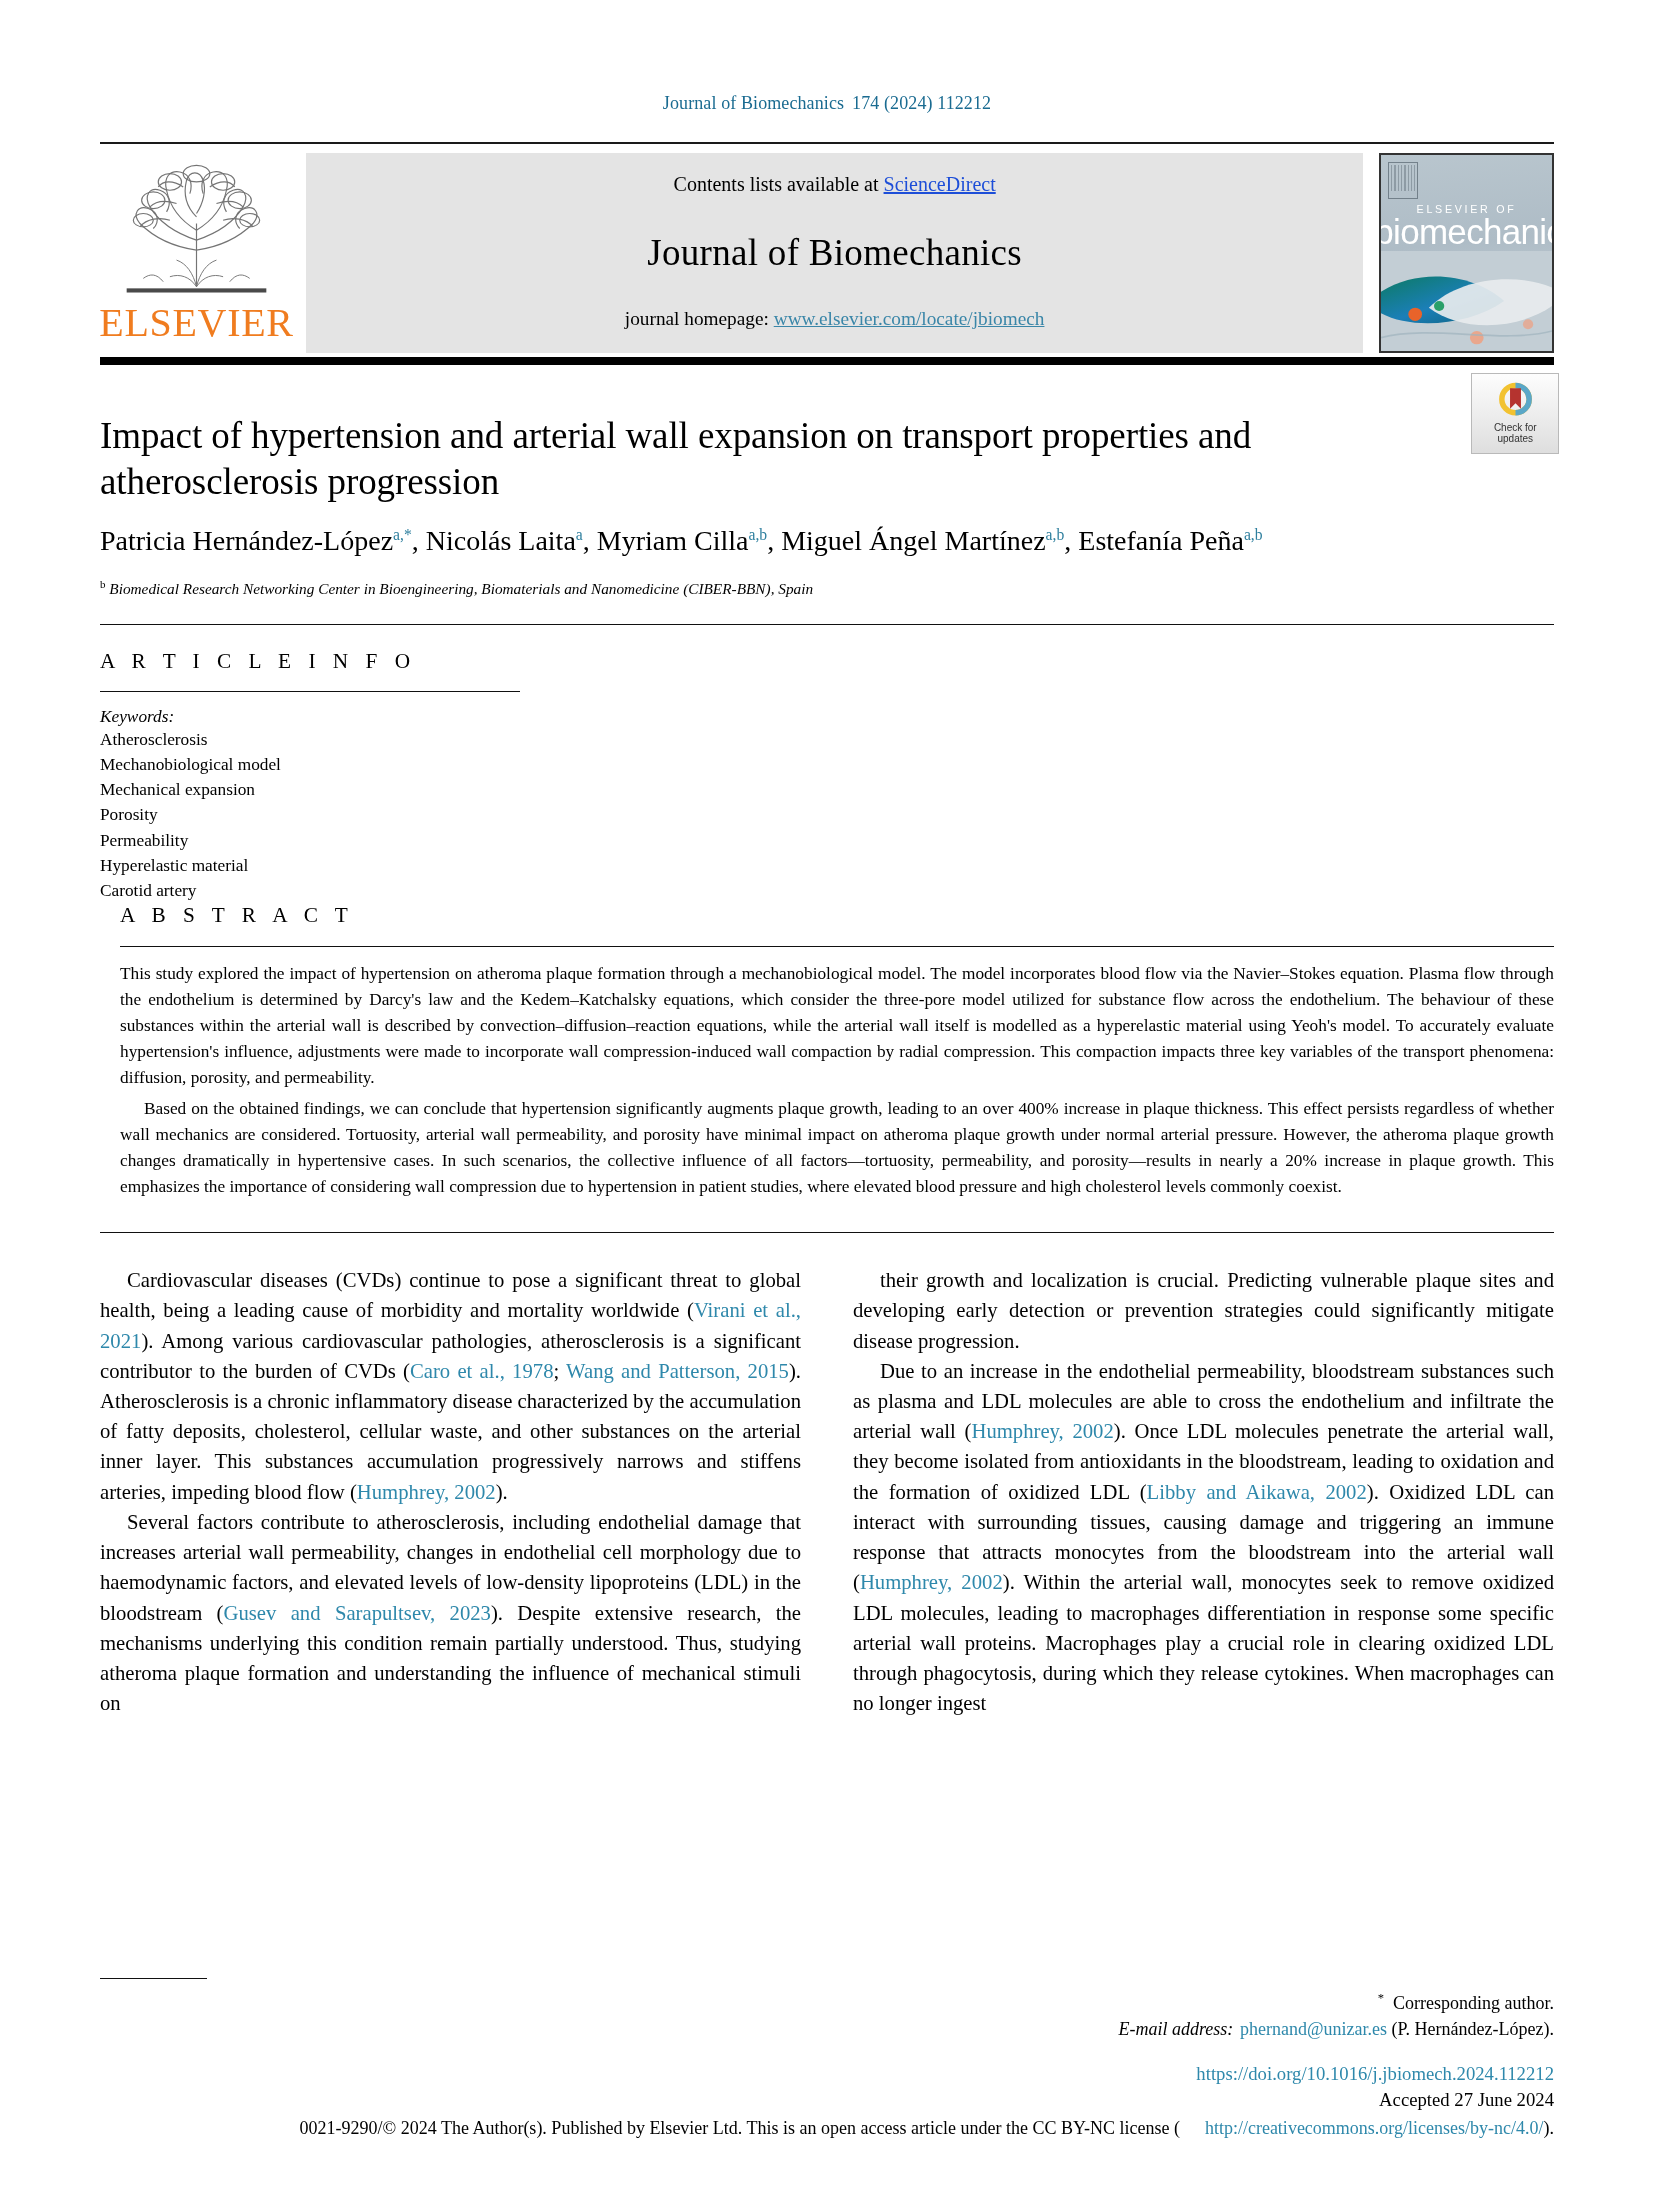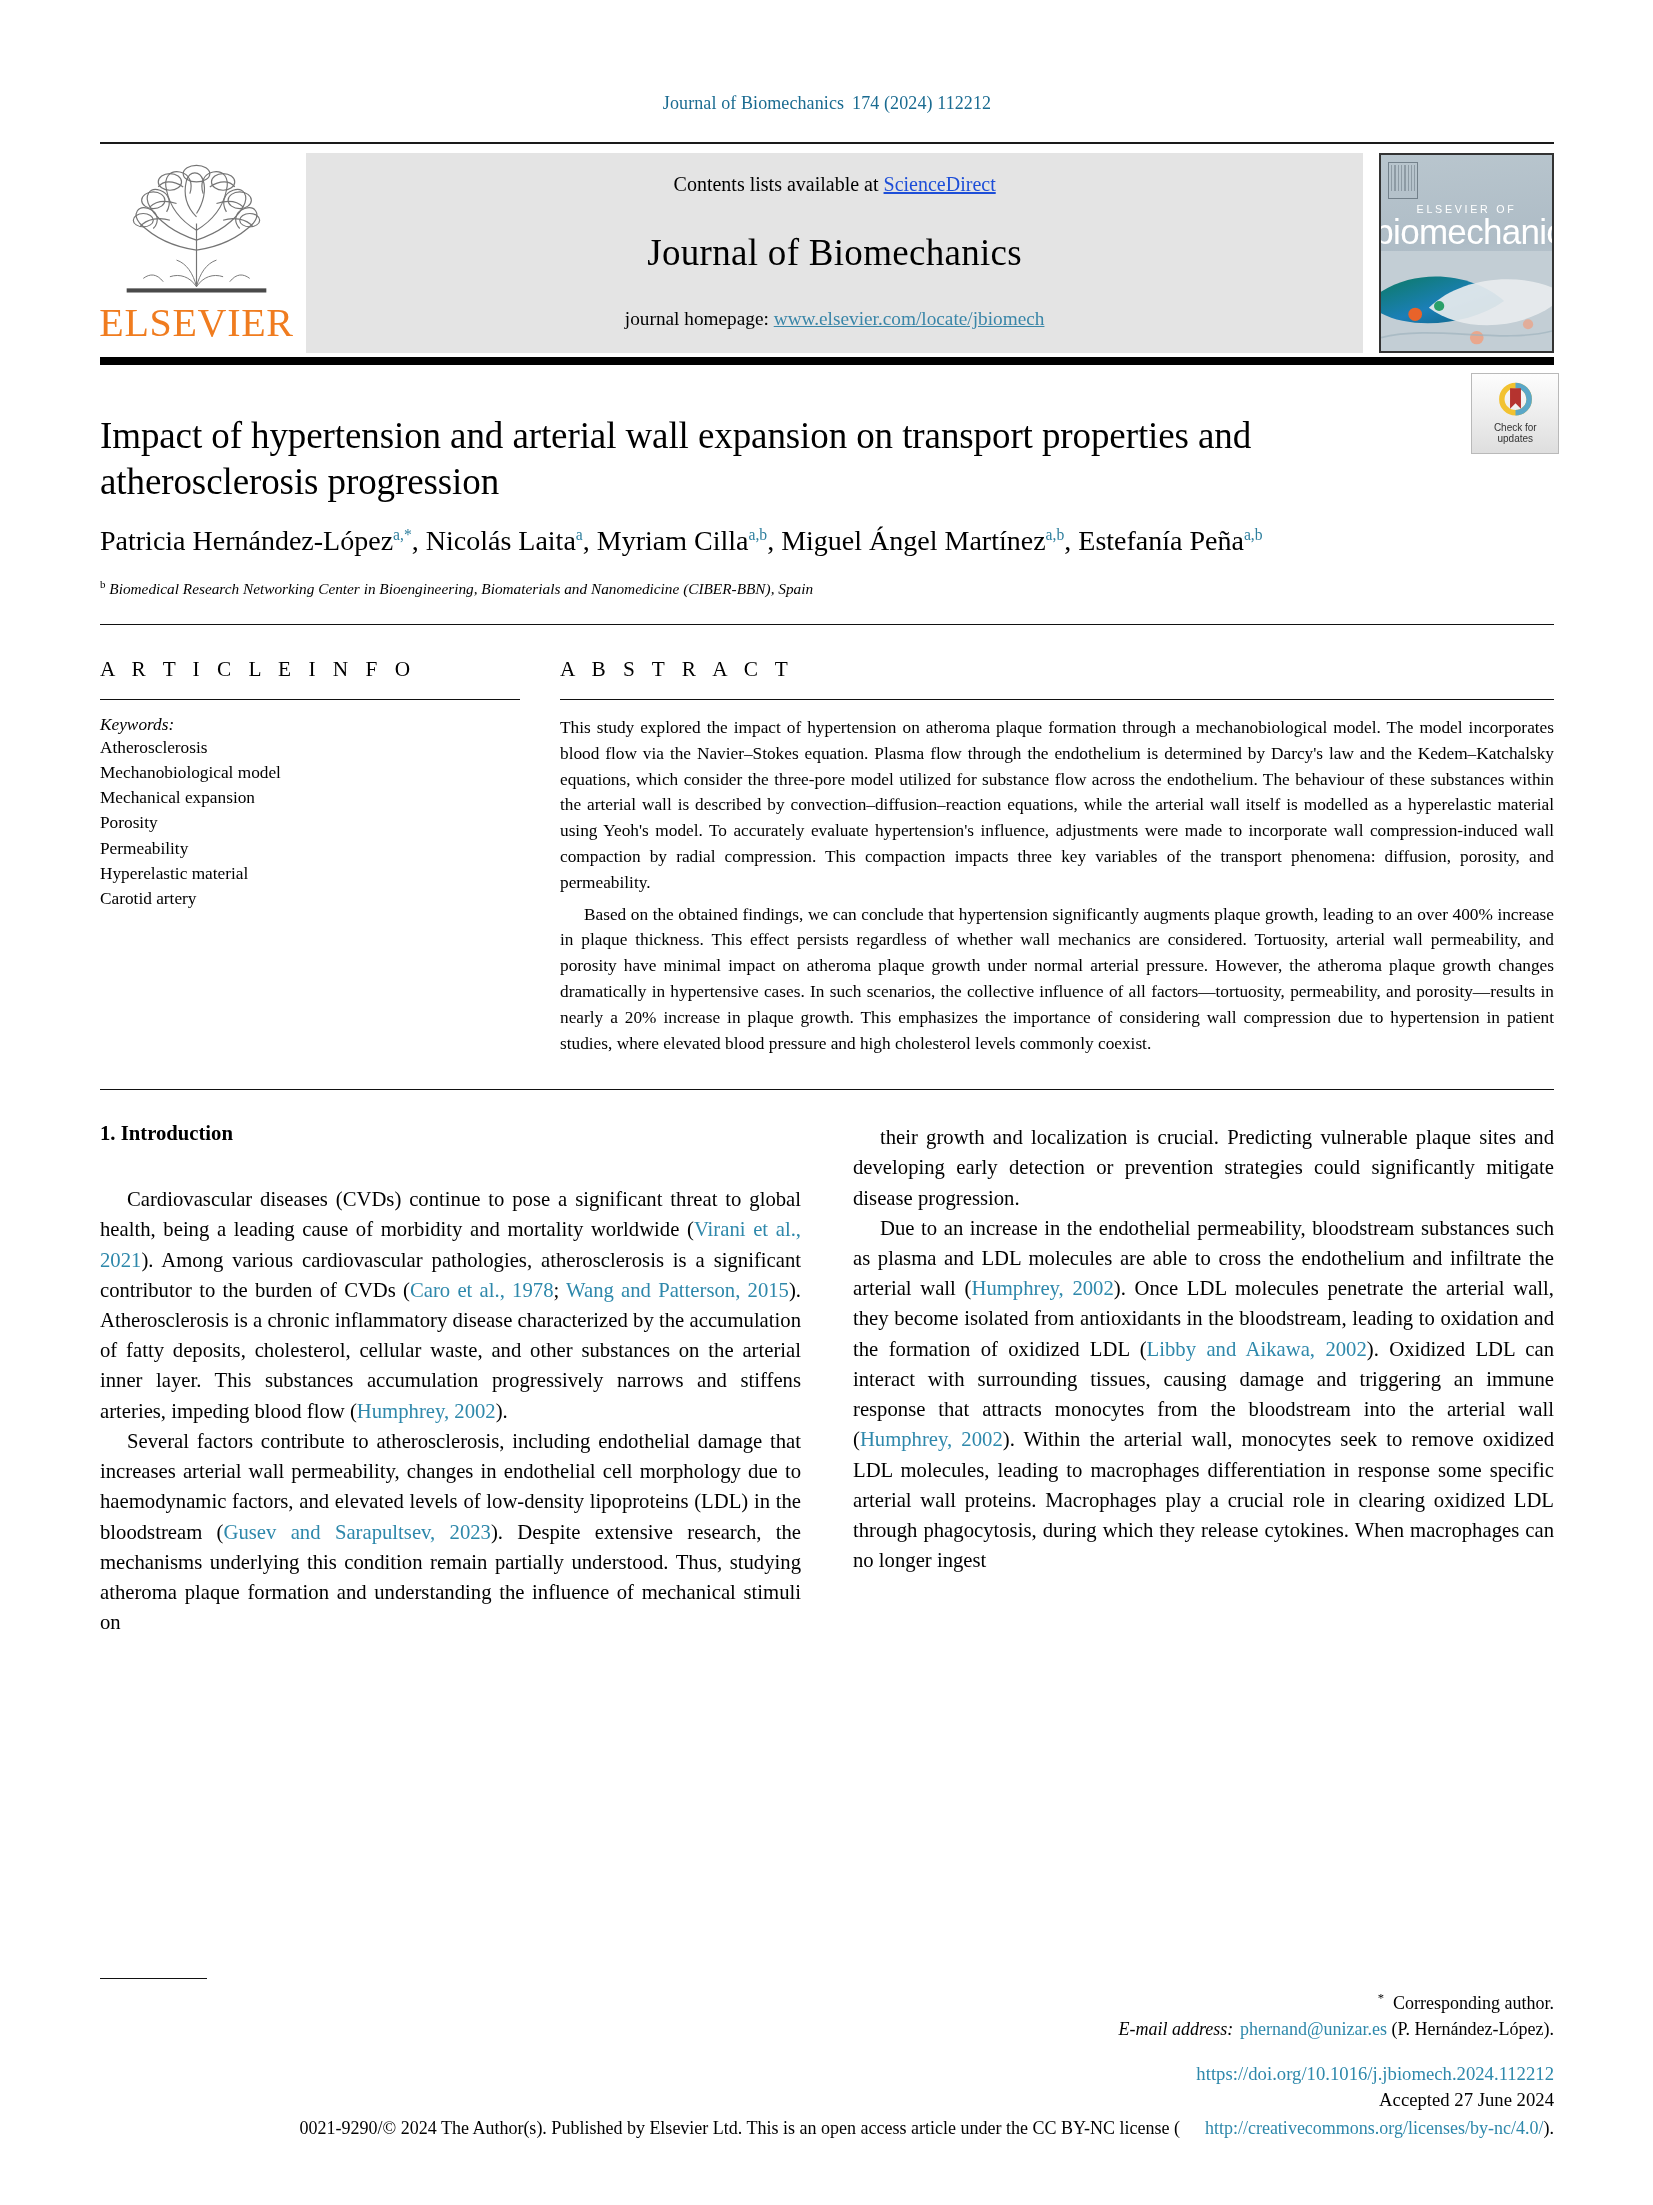--- a/index.html
+++ b/index.html
@@ -70,21 +70,21 @@
              max-width:1247px; letter-spacing:-0.1px; }
   .authors { font-size:28px; line-height:1.38; margin-top:17.3px; max-width:1267px; }
   .authors sup { font-size:.56em; color:#2e7f9e; vertical-align:super; }
   .affil { font-style:italic; font-size:15.3px; line-height:1.5; margin-top:14.7px; }
   .affil sup { font-style:normal; font-size:.72em; vertical-align:super; }
   .affil div { margin-bottom:1.3px; }
 
   .rule-thin { border-top:1px solid #111; margin-top:23px; }
 
   
-  .infoabs { display:flex; margin-top:32px; }
+  .infoabs { display:flex; margin-top:24px;flex-direction:column; }
   .col-info { width:440px; padding-right:20px; box-sizing:border-box; }
   .col-abs  { flex:1; padding-left:20px; box-sizing:border-box; }
   .sechead { font-size:21.3px; letter-spacing:6px; }
   .hr-sec { border-top:1px solid #111; margin-top:17.3px; margin-bottom:14.7px; }
   .kw-label { font-style:italic; font-size:17.3px; }
   .kw { font-size:17.3px; line-height:1.46; }
   .abs-p { font-size:17.3px; line-height:1.5; text-align:justify; margin:0 0 0 0; }
   .abs-p + .abs-p { text-indent:24px; margin-top:5.3px; }
 
   .rule-after-abs { border-top:1px solid #111; margin-top:32px; }
@@ -250,21 +250,20 @@
           <p class="abs-p">This study explored the impact of hypertension on atheroma plaque formation through a mechanobiological model. The model incorporates blood flow via the Navier–Stokes equation. Plasma flow through the endothelium is determined by Darcy's law and the Kedem–Katchalsky equations, which consider the three-pore model utilized for substance flow across the endothelium. The behaviour of these substances within the arterial wall is described by convection–diffusion–reaction equations, while the arterial wall itself is modelled as a hyperelastic material using Yeoh's model. To accurately evaluate hypertension's influence, adjustments were made to incorporate wall compression-induced wall compaction by radial compression. This compaction impacts three key variables of the transport phenomena: diffusion, porosity, and permeability.</p>
           <p class="abs-p">Based on the obtained findings, we can conclude that hypertension significantly augments plaque growth, leading to an over 400% increase in plaque thickness. This effect persists regardless of whether wall mechanics are considered. Tortuosity, arterial wall permeability, and porosity have minimal impact on atheroma plaque growth under normal arterial pressure. However, the atheroma plaque growth changes dramatically in hypertensive cases. In such scenarios, the collective influence of all factors—tortuosity, permeability, and porosity—results in nearly a 20% increase in plaque growth. This emphasizes the importance of considering wall compression due to hypertension in patient studies, where elevated blood pressure and high cholesterol levels commonly coexist.</p>
         </div>
     </div>
   </div>
 
   <div class="rule-after-abs"></div>
 
   <div class="body2col">
     <div class="bcol">
-      <h2 class="sec">1. Introduction</h2>
       <div>
           <p class="bp">Cardiovascular diseases (CVDs) continue to pose a significant threat to global health, being a leading cause of morbidity and mortality worldwide (<a class="cit" href="#">Virani et al., 2021</a>). Among various cardiovascular pathologies, atherosclerosis is a significant contributor to the burden of CVDs (<a class="cit" href="#">Caro et al., 1978</a>; <a class="cit" href="#">Wang and Patterson, 2015</a>). Atherosclerosis is a chronic inflammatory disease characterized by the accumulation of fatty deposits, cholesterol, cellular waste, and other substances on the arterial inner layer. This substances accumulation progressively narrows and stiffens arteries, impeding blood flow (<a class="cit" href="#">Humphrey, 2002</a>).</p>
           <p class="bp">Several factors contribute to atherosclerosis, including endothelial damage that increases arterial wall permeability, changes in endothelial cell morphology due to haemodynamic factors, and elevated levels of low-density lipoproteins (LDL) in the bloodstream (<a class="cit" href="#">Gusev and Sarapultsev, 2023</a>). Despite extensive research, the mechanisms underlying this condition remain partially understood. Thus, studying atheroma plaque formation and understanding the influence of mechanical stimuli on</p>
         </div>
     </div>
     <div class="bcol">
       <div>
           <p class="bp first">their growth and localization is crucial. Predicting vulnerable plaque sites and developing early detection or prevention strategies could significantly mitigate disease progression.</p>
           <p class="bp">Due to an increase in the endothelial permeability, bloodstream substances such as plasma and LDL molecules are able to cross the endothelium and infiltrate the arterial wall (<a class="cit" href="#">Humphrey, 2002</a>). Once LDL molecules penetrate the arterial wall, they become isolated from antioxidants in the bloodstream, leading to oxidation and the formation of oxidized LDL (<a class="cit" href="#">Libby and Aikawa, 2002</a>). Oxidized LDL can interact with surrounding tissues, causing damage and triggering an immune response that attracts monocytes from the bloodstream into the arterial wall (<a class="cit" href="#">Humphrey, 2002</a>). Within the arterial wall, monocytes seek to remove oxidized LDL molecules, leading to macrophages differentiation in response some specific arterial wall proteins. Macrophages play a crucial role in clearing oxidized LDL through phagocytosis, during which they release cytokines. When macrophages can no longer ingest</p>
         </div>

